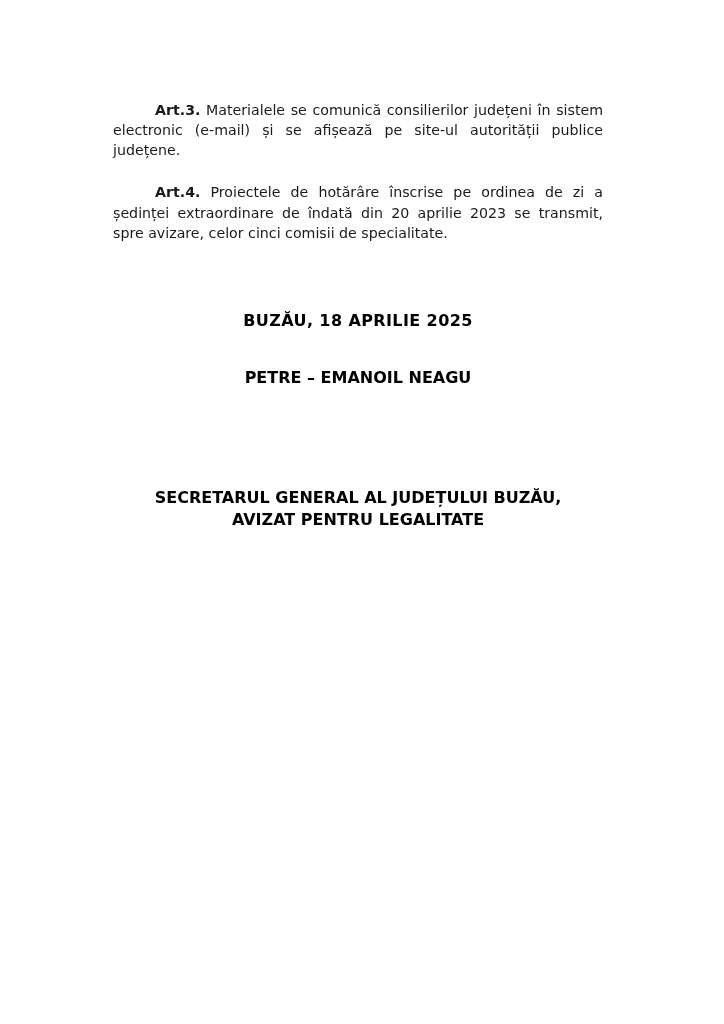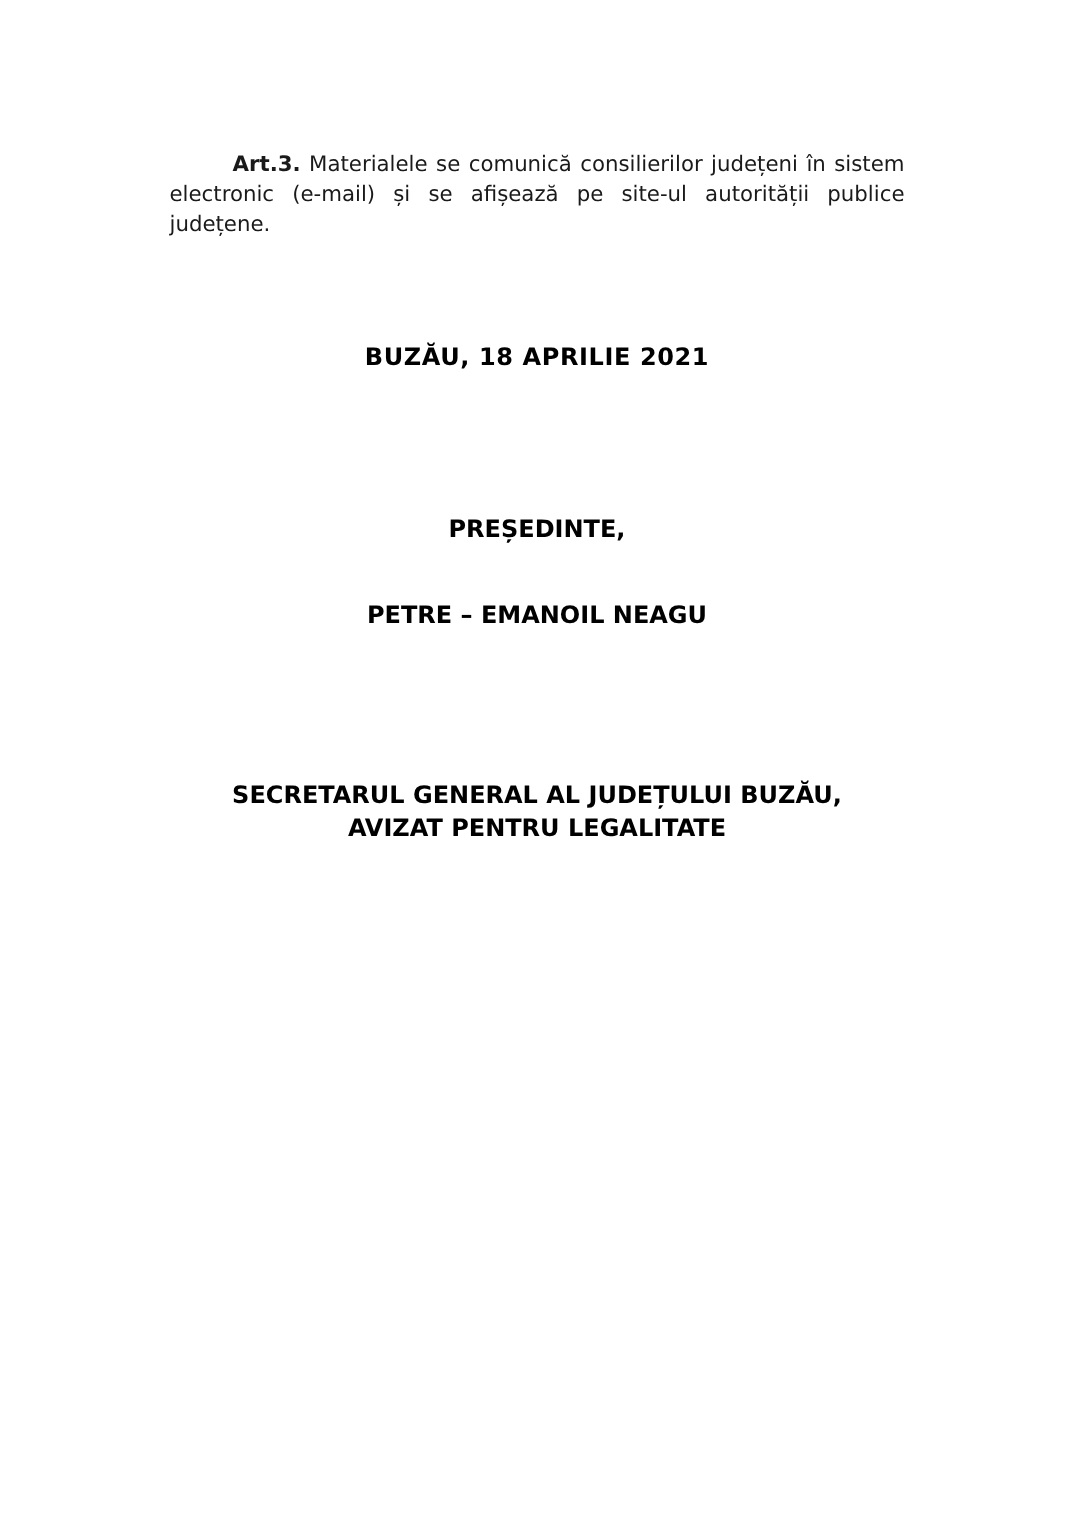--- a/index.html
+++ b/index.html
@@ -68,26 +68,28 @@
 </style>
 </head>
 <body>
 
 <div class="page">
 
   <p class="article">
     <span class="art-label">Art.3.</span><span> Materialele se comunică consilierilor județeni în sistem electronic (e-mail) și se afișează pe site-ul autorității publice județene.</span>
   </p>
 
+  <p class="article">
+    <span class="art-label">Art.4.</span><span> Proiectele de hotărâre înscrise pe ordinea de zi a ședinței extraordinare de îndată din 20 aprilie 2023 se transmit, spre avizare, celor cinci comisii de specialitate.</span>
+  </p>
 
 
   <div class="center-block">
-    <div class="date-line">BUZĂU, 18 APRILIE 2021</div>
+    <div class="date-line">BUZĂU, 18 APRILIE 2025</div>
 
-    <div class="president-label">PREȘEDINTE,</div>
     <div class="president-name">PETRE – EMANOIL NEAGU</div>
 
     <div class="legality-block">
       <span class="nowrap-line">SECRETARUL GENERAL AL JUDEȚULUI BUZĂU,</span>
       <span class="nowrap-line">AVIZAT PENTRU LEGALITATE</span>
     </div>
 
   </div>
 
 </div>

